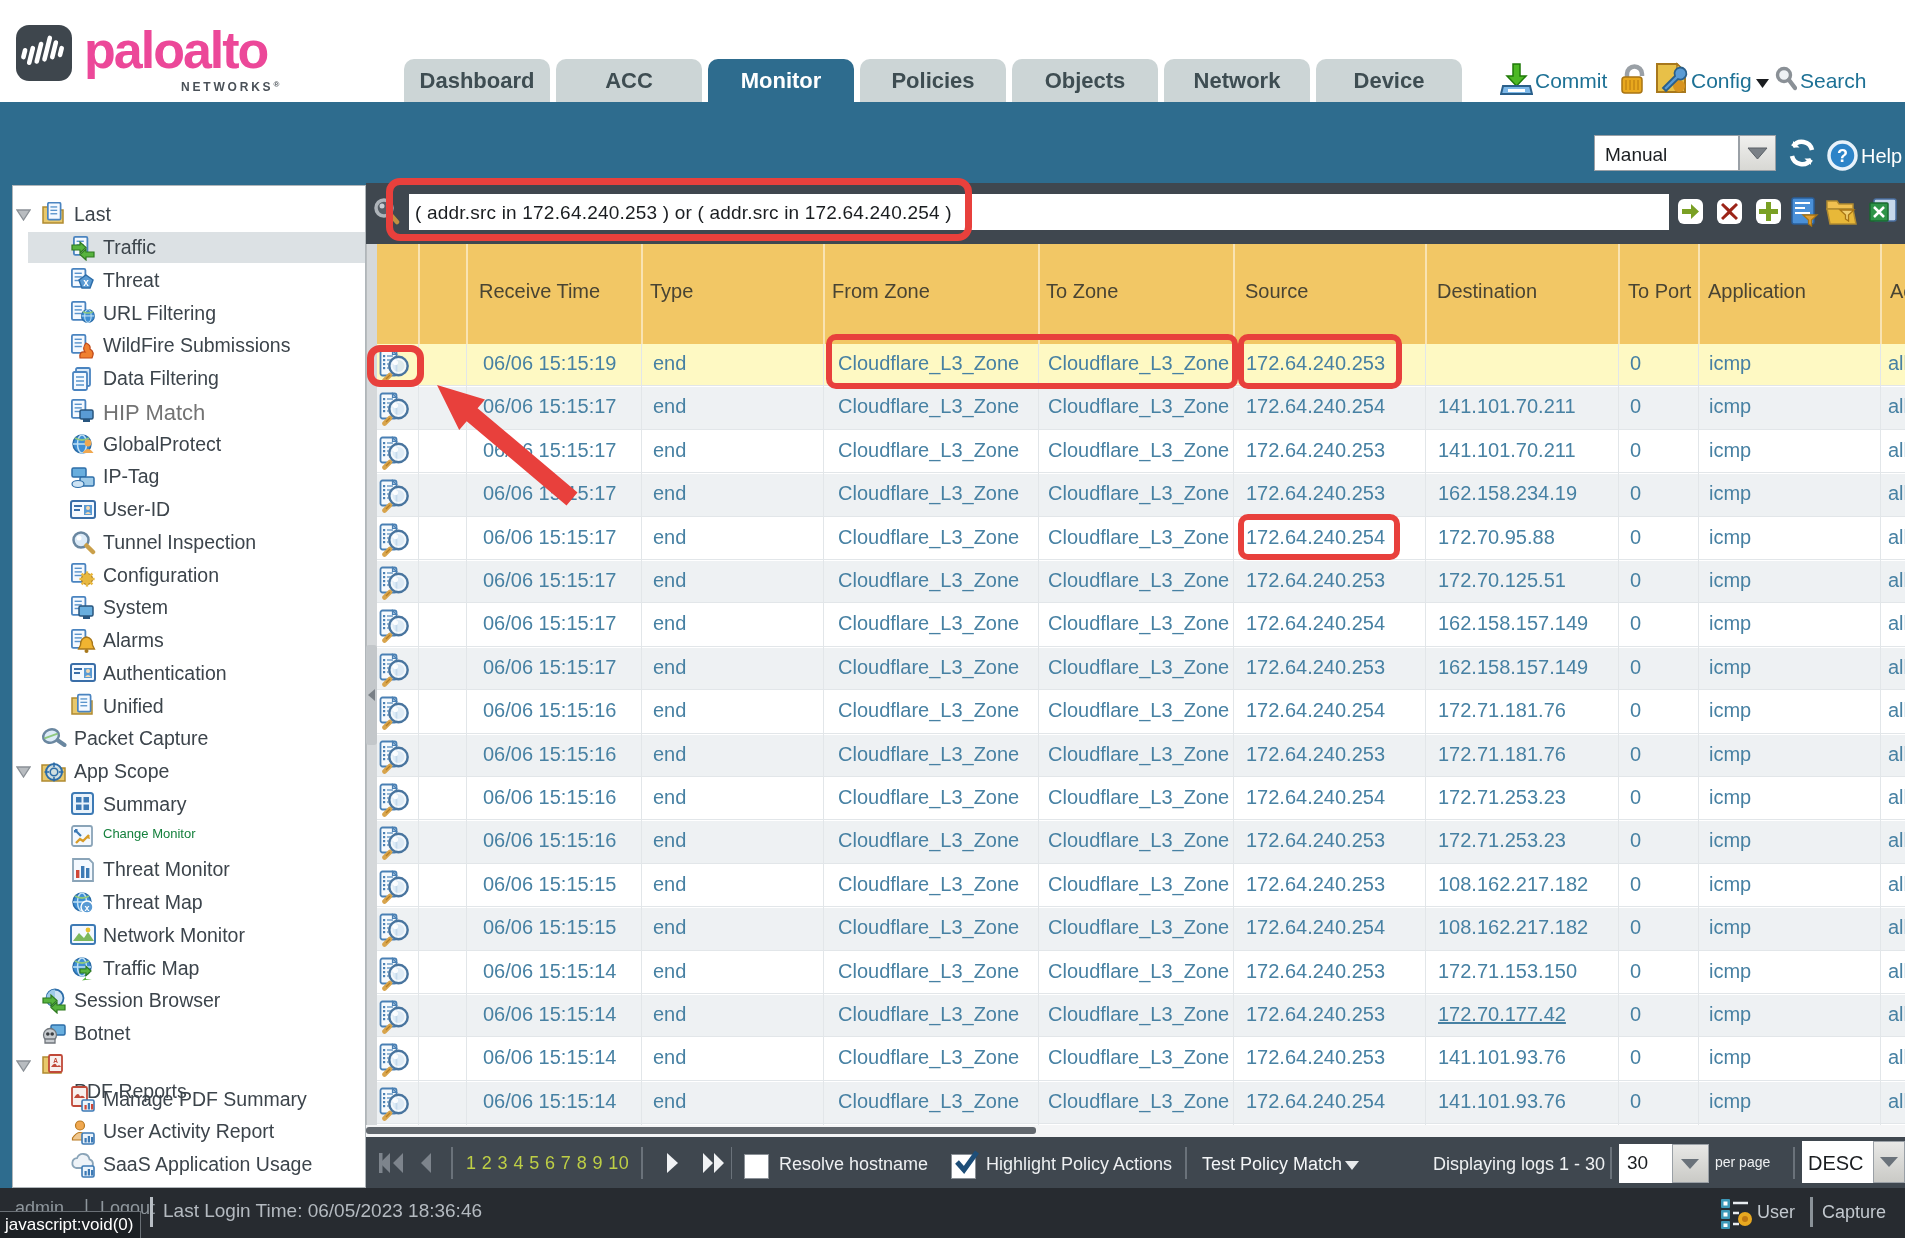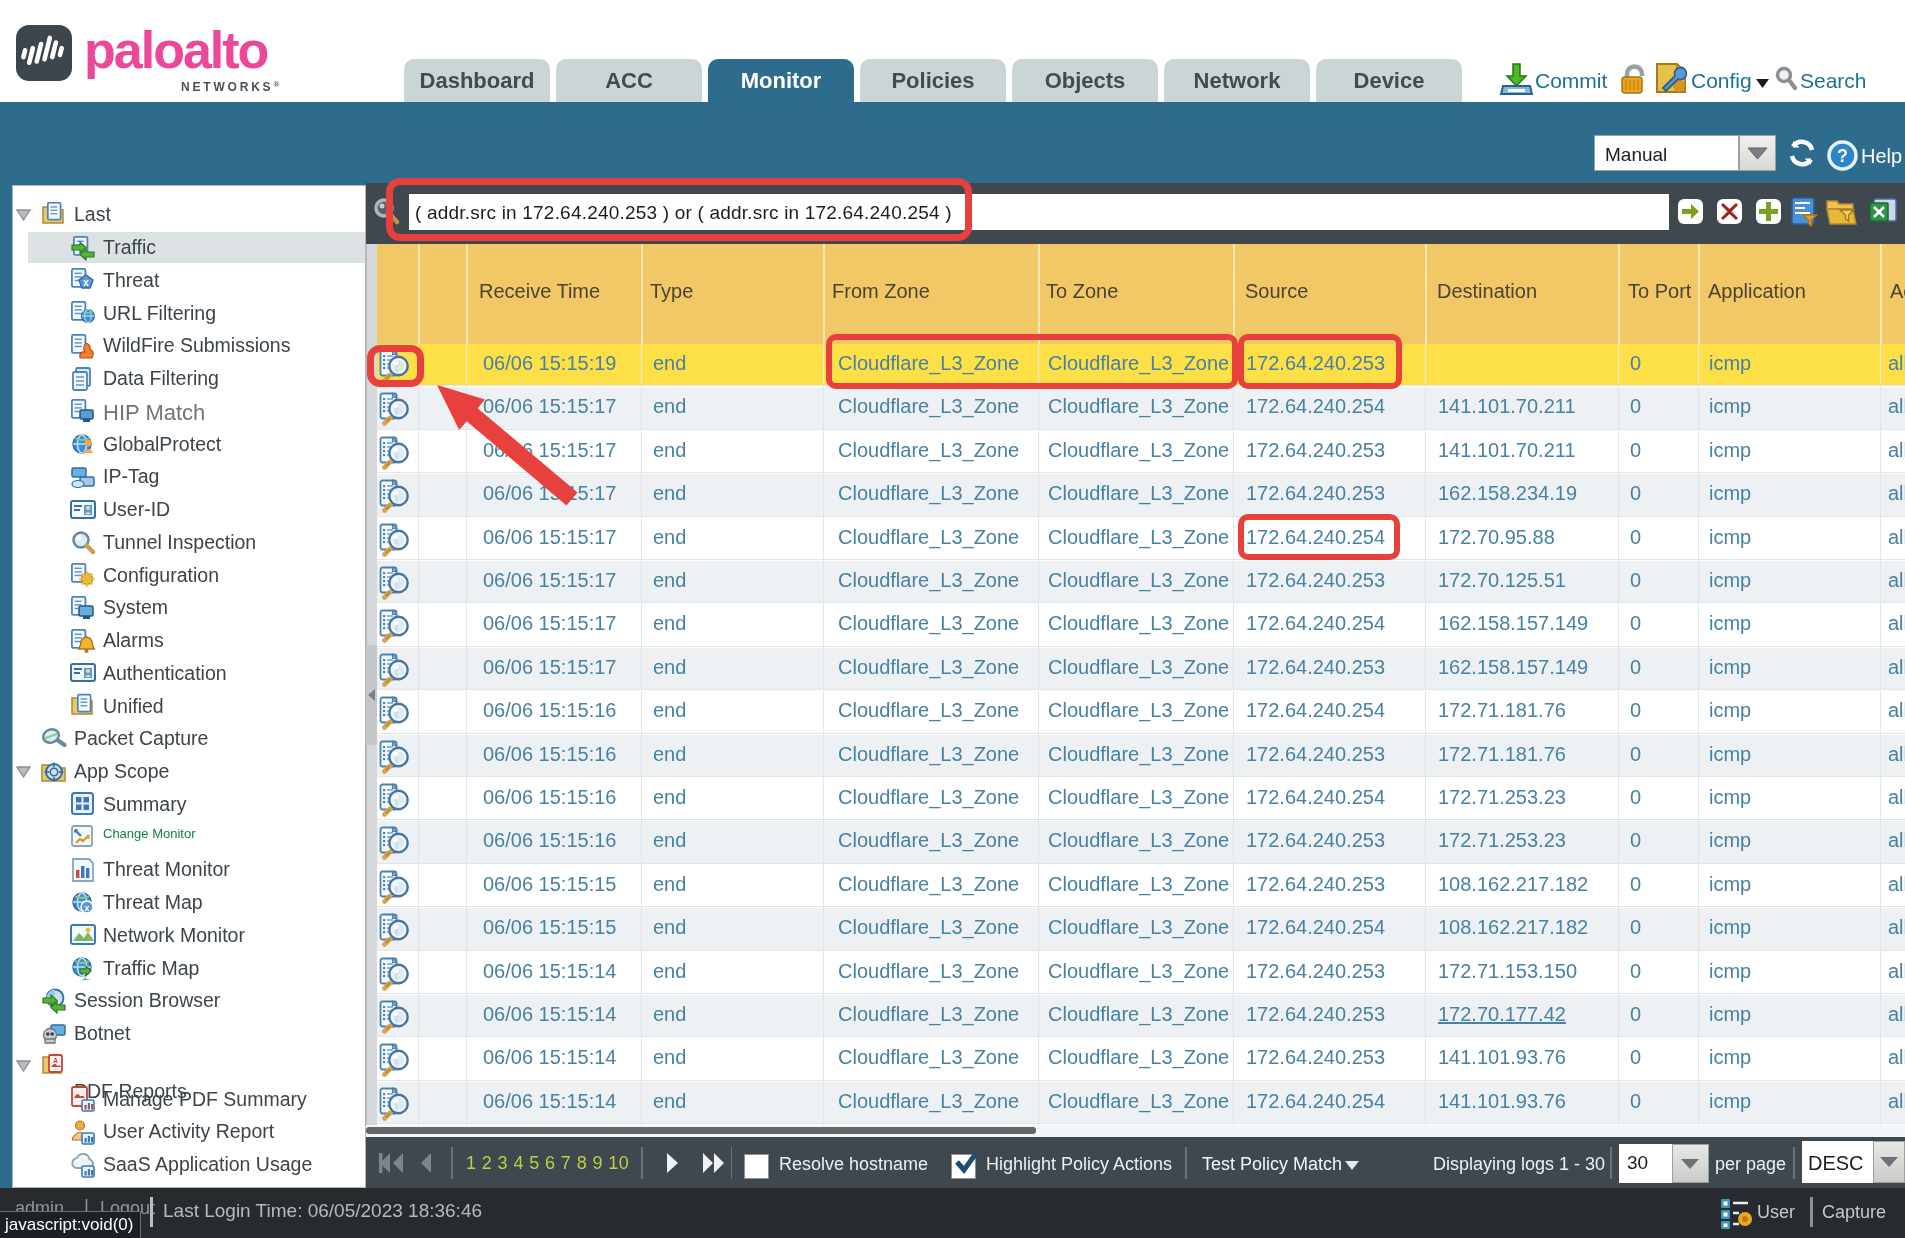--- a/index.html
+++ b/index.html
@@ -461,21 +461,21 @@
 <div class="abs" style="left:41px;top:0;width:2px;height:100px;background:rgba(255,255,255,0.5);"></div>
 <div class="abs" style="left:89px;top:0;width:2px;height:100px;background:rgba(255,255,255,0.5);"></div>
 <div class="abs" style="left:264px;top:0;width:2px;height:100px;background:rgba(255,255,255,0.5);"></div>
 <div class="abs" style="left:446px;top:0;width:2px;height:100px;background:rgba(255,255,255,0.5);"></div>
 <div class="abs" style="left:661px;top:0;width:2px;height:100px;background:rgba(255,255,255,0.5);"></div>
 <div class="abs" style="left:856px;top:0;width:2px;height:100px;background:rgba(255,255,255,0.5);"></div>
 <div class="abs" style="left:1048px;top:0;width:2px;height:100px;background:rgba(255,255,255,0.5);"></div>
 <div class="abs" style="left:1241px;top:0;width:2px;height:100px;background:rgba(255,255,255,0.5);"></div>
 <div class="abs" style="left:1321px;top:0;width:2px;height:100px;background:rgba(255,255,255,0.5);"></div>
 <div class="abs" style="left:1503px;top:0;width:2px;height:100px;background:rgba(255,255,255,0.5);"></div>
-<div class="abs" style="left:0;top:100.0px;width:1528px;height:42.4px;background:#fde047;border-bottom:1px solid #e2e6e9;">
+<div class="abs" style="left:0;top:100.0px;width:1528px;height:42.4px;background:#fef9c3;border-bottom:1px solid #e2e6e9;">
 <div class="abs" style="left:2px;top:5px;"><svg width="32" height="34" viewBox="0 0 32 34">
 <rect x="1.5" y="1.5" width="16" height="25" rx="2" fill="#f6fafd" stroke="#4a80b4" stroke-width="1.8"></rect>
 <path d="M13.5 1.5 l4 4 h-4 z" fill="#aecbe4" stroke="#4a80b4" stroke-width="1.2"></path>
 <g fill="#4a80b4">
                 <rect x="4" y="6" width="2.2" height="2.2"></rect>
                 <rect x="4" y="10" width="2.2" height="2.2"></rect>
                 <rect x="4" y="14" width="2.2" height="2.2"></rect>
                 <rect x="4" y="18" width="2.2" height="2.2"></rect>
               </g>
 <g stroke="#7aa6cc" stroke-width="1.6">
@@ -1089,21 +1089,21 @@
         <path d="M1 1 h14 l-7 9 z" fill="#e8eaec"></path>
       </svg>
 <div class="abs" style="left:1433px;top:1154px;font-size:18px;color:#eef0f2;">Displaying logs 1 - 30</div>
 <div class="abs" style="left:1610px;top:1147px;width:2px;height:32px;background:#6a727a;"></div>
 <div class="abs" style="left:1619px;top:1144px;width:53px;height:39px;background:#fff;"></div>
 <div class="abs" style="left:1627px;top:1152px;font-size:19px;color:#1a1d20;">30</div>
 <div class="abs" style="left:1672px;top:1144px;width:37px;height:39px;background:linear-gradient(#e8e8e6,#cacac6);border:1px solid #9aa0a6;"></div>
 <svg class="abs" style="left:1680px;top:1158px;" width="20" height="12" viewBox="0 0 20 12">
         <path d="M1 1 h18 l-9 10 z" fill="#6a727a"></path>
       </svg>
-<div class="abs" style="left:1715px;top:1154px;font-size:18px;color:#eef0f2;">per page</div>
+<div class="abs" style="left:1715px;top:1154px;font-size:14px;color:#eef0f2;">per page</div>
 <div class="abs" style="left:1793px;top:1147px;width:2px;height:32px;background:#6a727a;"></div>
 <div class="abs" style="left:1802px;top:1141px;width:71px;height:42px;background:#fff;"></div>
 <div class="abs" style="left:1808px;top:1152px;font-size:20px;color:#1a1d20;">DESC</div>
 <div class="abs" style="left:1873px;top:1141px;width:32px;height:42px;background:linear-gradient(#e8e8e6,#cacac6);border:1px solid #9aa0a6;"></div>
 <svg class="abs" style="left:1879px;top:1156px;" width="20" height="12" viewBox="0 0 20 12">
         <path d="M1 1 h18 l-9 10 z" fill="#6a727a"></path>
       </svg>
 <div class="abs" style="left:15px;top:1198px;font-size:18px;color:#8e969c;">admin</div>
 <div class="abs" style="left:84px;top:1195px;font-size:19px;color:#8e969c;">|</div><div class="abs" style="left:100px;top:1198px;font-size:18px;color:#8e969c;">Logout</div>
 <div class="abs" style="left:150px;top:1197px;width:3px;height:30px;background:#b8bec4;"></div>

